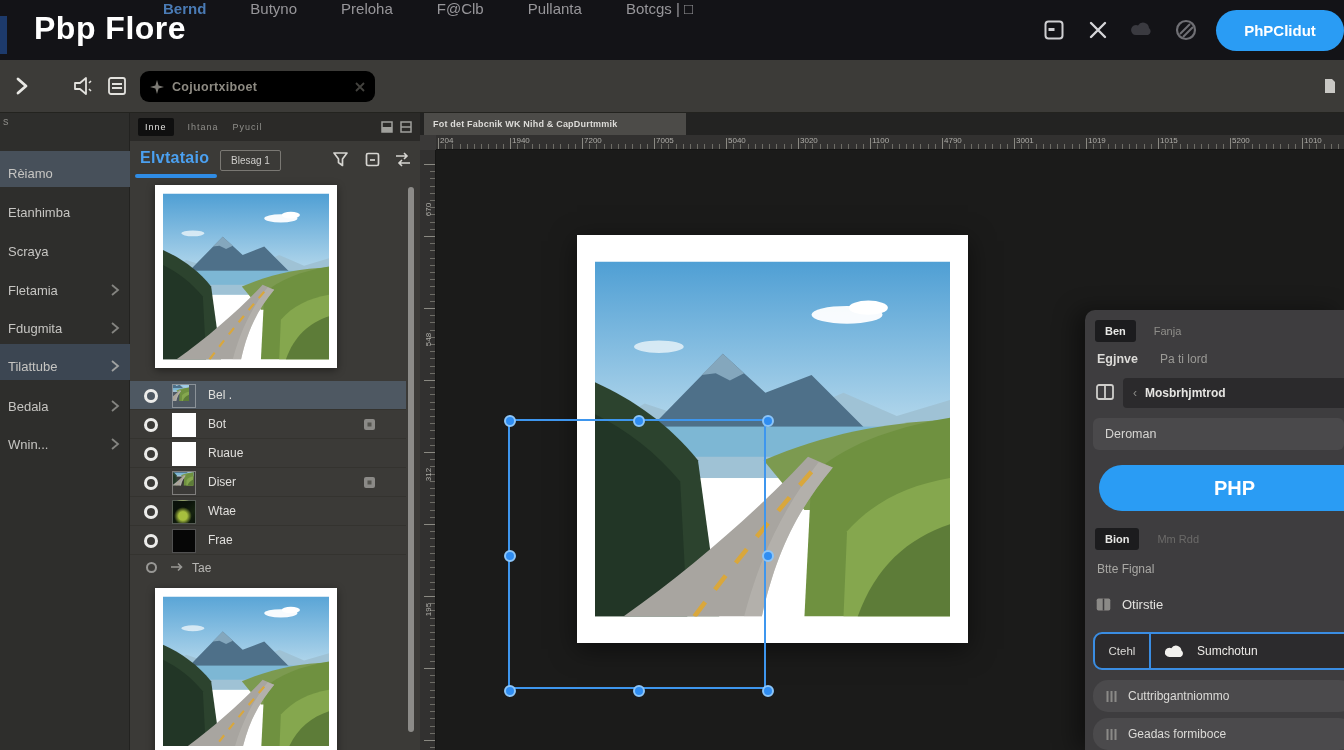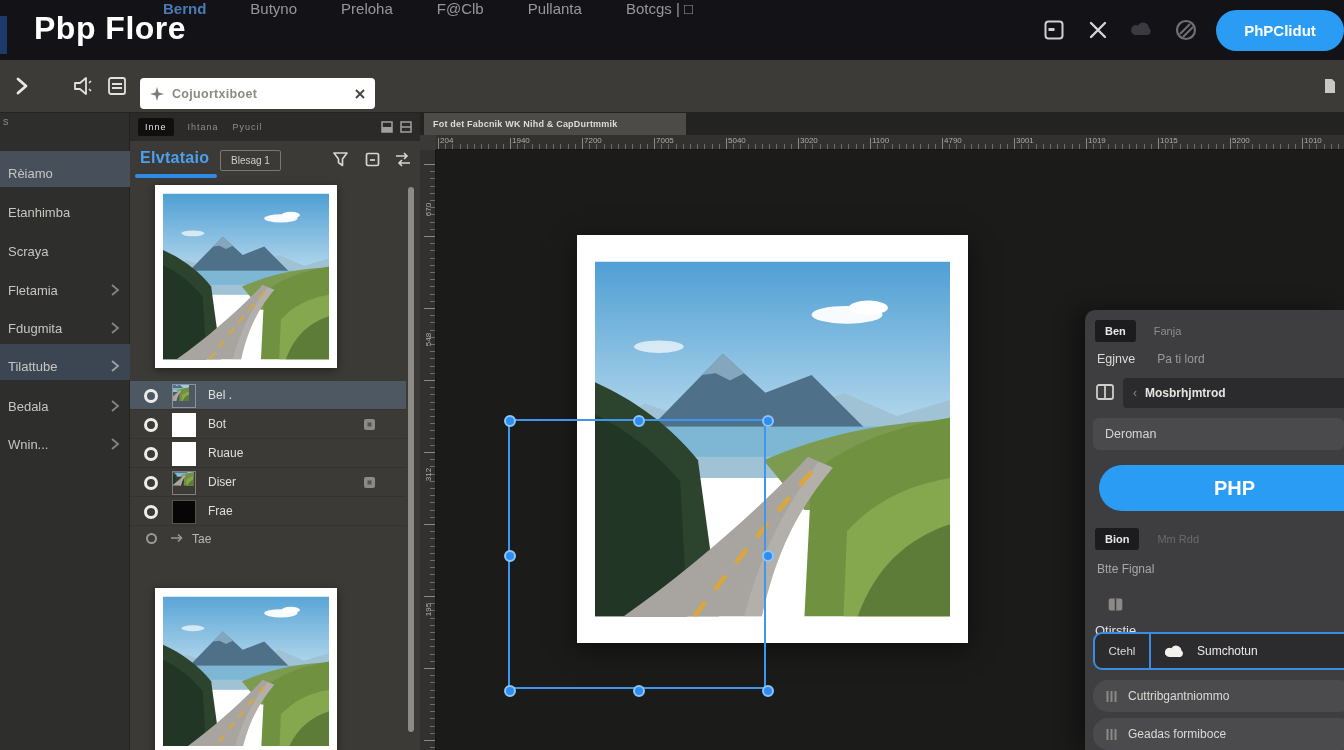--- a/index.html
+++ b/index.html
@@ -18,22 +18,22 @@
   .tbicon { width:44px; height:44px; display:flex; align-items:center; justify-content:center; }
   #cta-button { width:128px; height:41px; margin:0 0 0 8px; background:#2a9cf4; border:none; border-radius:21px;
     color:#fff; font-weight:bold; font-size:15px; font-family:inherit; }
 
   
   #toolbar2 { position:absolute; left:0; top:60px; width:1344px; height:53px; background:#3c3b38;
     border-bottom:1px solid #23231f; z-index:30; }
   #tb-chevron { position:absolute; left:12px; top:16px; }
   #tb-speaker { position:absolute; left:72px; top:15px; }
   #tb-list { position:absolute; left:106px; top:15px; }
-  #tb-dropdown { position:absolute; left:140px; top:18px; width:235px; height:31px; background:#ffffff;
-    border-radius:4px; display:flex; align-items:center; padding:0 10px; }
+  #tb-dropdown { position:absolute; left:140px; top:11px; width:235px; height:31px; background:#000000;
+    border-radius:9px; display:flex; align-items:center; padding:0 10px; }
   #tb-dropdown .dval { flex:1; font-size:12.5px; color:#8d8a82; font-weight:bold; letter-spacing:.3px; margin-left:8px; }
   #tb-fileicon { position:absolute; right:8px; top:18px; }
 
   
   #sidebar { position:absolute; left:0; top:113px; width:130px; height:637px; background:#2e2e2c;
     border-right:1px solid #222220; z-index:20; }
   #sidebar .partial { position:absolute; left:3px; top:2px; font-size:11px; color:#8b8a86; }
   .sbitem { position:absolute; left:0; width:130px; height:32px; display:flex; align-items:center;
     padding:8px 10px 0 8px; font-size:13px; color:#c6c5c2; }
   .sbitem.hl { background:#47505a; }
@@ -110,33 +110,33 @@
   .hdl { position:absolute; width:12px; height:12px; border-radius:50%; background:#2f8df2;
     border:2px solid #8cc5f8; transform:translate(-50%,-50%); }
 
   
   #rightpanel { position:absolute; left:1085px; top:310px; width:259px; height:440px; background:#3e3d3f;
     border-radius:10px 0 0 0; box-shadow:-10px 0 22px rgba(0,0,0,.4); overflow:hidden; z-index:25; }
   .rtab-row { position:absolute; left:10px; display:flex; align-items:center; gap:18px; }
   .rtab { font-size:11px; color:#8f8e8a; }
   .rtab.active { background:#1c1c1e; color:#e8e8e6; font-weight:bold; padding:5px 10px; border-radius:3px; }
   #rp-head { position:absolute; left:12px; top:42px; display:flex; gap:22px; align-items:baseline; }
-  #rp-head .h1 { font-size:12.5px; font-weight:normal; color:#dcdbd8; }
+  #rp-head .h1 { font-size:12.5px; font-weight:bold; color:#dcdbd8; }
   #rp-head .h2 { font-size:12px; color:#9b9a96; }
   #rp-libicon { position:absolute; left:10px; top:72px; }
   #rp-libfield { position:absolute; left:38px; top:68px; right:-6px; height:30px; background:#2b2a2c;
     border-radius:4px; display:flex; align-items:center; padding:0 10px; gap:8px; }
   #rp-libfield .pfx { color:#8a8a86; font-size:12px; }
   #rp-libfield .val { color:#e6e5e2; font-size:12px; font-weight:bold; }
   #rp-input { position:absolute; left:8px; top:108px; right:0; height:32px; background:#4a494b;
     border-radius:6px; color:#d6d5d2; font-size:12.5px; line-height:32px; padding:0 12px; }
   #rp-php { position:absolute; left:14px; top:155px; right:-26px; height:46px; background:#2a9cf4;
     border:none; border-radius:24px; color:#fff; font-size:20px; font-weight:bold; font-family:inherit; }
   #rp-head2 { position:absolute; left:12px; top:252px; font-size:12px; color:#a9a8a4; }
-  #rp-option { position:absolute; left:10px; top:286px; display:flex; align-items:center; gap:10px;flex-direction:column; }
+  #rp-option { position:absolute; left:10px; top:286px; display:flex; align-items:center; gap:10px; }
   #rp-option .txt { font-size:13px; color:#e2e1de; }
   #rp-upload { position:absolute; left:8px; top:322px; right:-8px; height:38px; border:2px solid #3a8de2;
     border-radius:9px; background:#2c2b2d; display:flex; align-items:center; }
   #rp-upload .ulabel { width:54px; text-align:center; font-size:11.5px; color:#dcdbd8; }
   #rp-upload .udiv { width:2px; height:100%; background:#3a8de2; }
   #rp-upload .uval { font-size:12px; color:#eceae7; margin-left:10px; }
   .rp-pill { position:absolute; left:8px; right:-10px; height:32px; background:#4b4a4c; border-radius:15px;
     display:flex; align-items:center; gap:10px; padding:0 12px; }
   .rp-pill .txt { font-size:12px; color:#dcdbd8; }
   #rp-pill1 { top:370px; }
@@ -389,20 +389,25 @@
       <span class="lname">Diser</span>
       <span class="lbadge">
           <svg width="13" height="13" viewBox="0 0 13 13">
             <rect x="1" y="1" width="11" height="11" rx="2" fill="#8b8a87"></rect>
             <rect x="4.5" y="4.5" width="4" height="4" fill="#55544f"></rect>
           </svg>
         </span>
     </div>
     <div class="lrow">
       <span class="eye"></span>
+      <span class="lthumb mask"></span>
+      <span class="lname">Wtae</span>
+    </div>
+    <div class="lrow">
+      <span class="eye"></span>
       <span class="lthumb black"></span>
       <span class="lname">Frae</span>
     </div>
     <div class="lrow" id="lrow-last">
       <span class="eye"></span>
       <span class="larrow">
         <svg width="15" height="12" viewBox="0 0 15 12">
             <path d="M1,6 L11,6 M8,2.5 L11.5,6 L8,9.5" fill="none" stroke="#b8b7b3" stroke-width="1.6"></path>
           </svg>
         </span>

